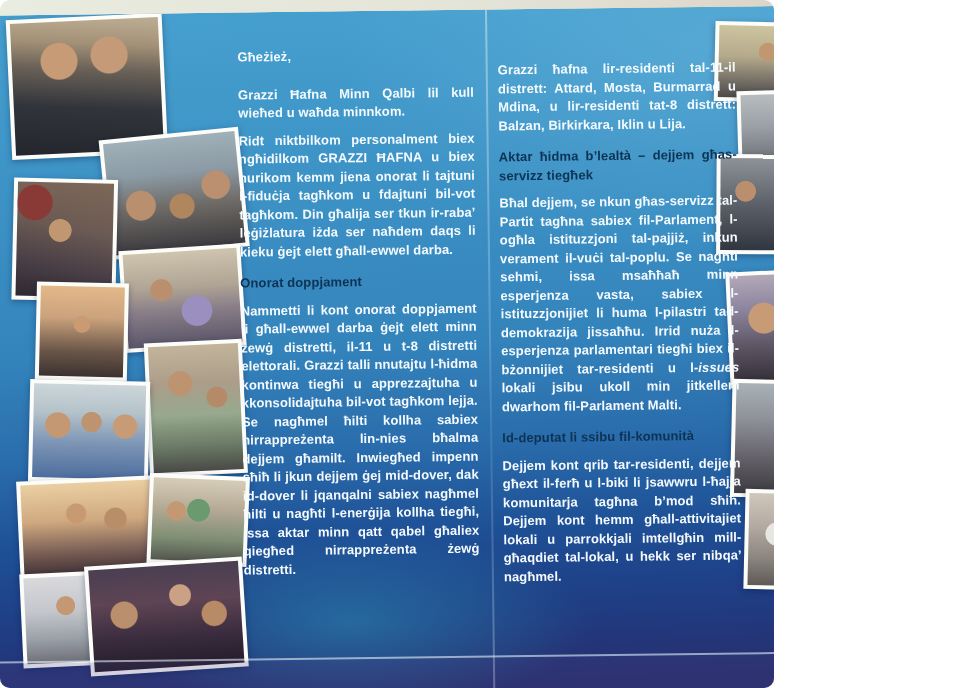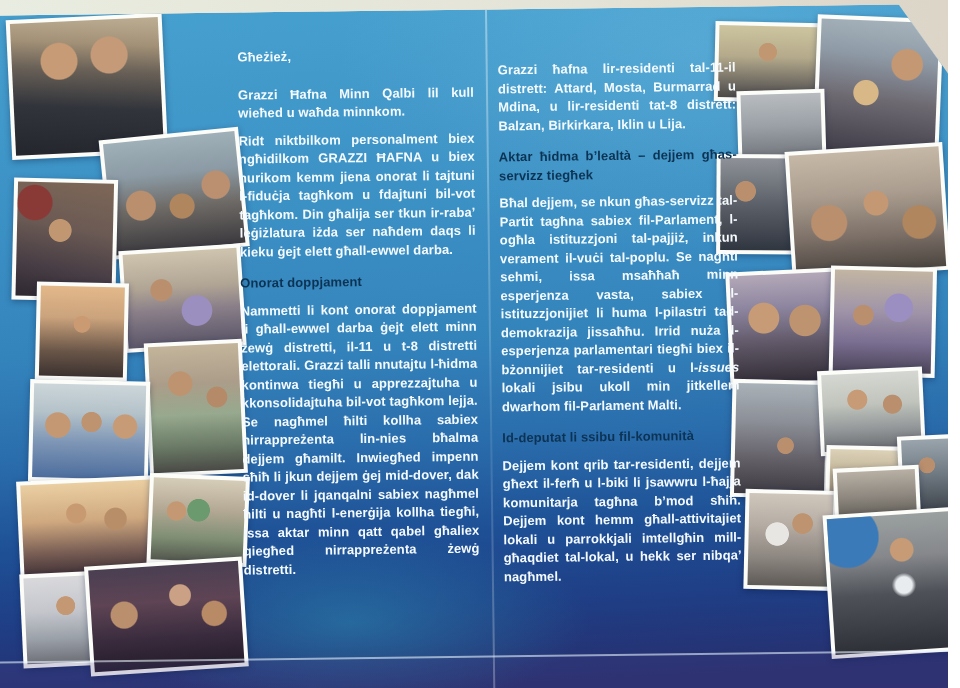--- a/index.html
+++ b/index.html
@@ -1,18 +1,18 @@
 <!DOCTYPE html>
 <html><head>
 <meta charset="utf-8">
 <style>
   html,body{margin:0;padding:0;}
   body{width:960px;height:688px;overflow:hidden;font-family:"Liberation Sans",sans-serif;}
-  .stage{position:relative;width:948px;height:688px;overflow:hidden;
-         background:linear-gradient(100deg,#e9ece0 0%,#e4e3d7 55%,#d9d0c3 100%);}
+  .stage{position:relative;width:774px;height:688px;overflow:hidden;
+         background:linear-gradient(100deg,#e9ece0 0%,#e4e3d7 55%,#d9d0c3 100%);border-radius:10px;}
   .brochure{position:absolute;left:-14px;top:12px;width:992px;height:710px;
             transform:rotate(-0.7deg);transform-origin:30% 0;overflow:hidden;
             clip-path:polygon(0 0,92% 0,100% 16%,100% 100%,0 100%);
             background:
               radial-gradient(ellipse 340px 130px at 36% 86%, rgba(44,150,185,.50), rgba(44,150,185,0) 70%),
               radial-gradient(ellipse 520px 300px at 72% 6%, rgba(150,215,240,.22), rgba(150,215,240,0) 70%),
               linear-gradient(178deg,#46a0cf 0%,#3b90c4 28%,#3484bc 46%,#2a6dac 60%,#1e5096 72%,#1f3e85 82%,#272f6e 93%,#2a2e6b 100%);
             box-shadow:0 4px 18px rgba(60,55,40,.35);}
   .fold-v{position:absolute;top:0;bottom:0;width:2px;
           background:linear-gradient(180deg,rgba(255,255,255,.40),rgba(255,255,255,.10) 60%,rgba(255,255,255,.30));z-index:4;}

